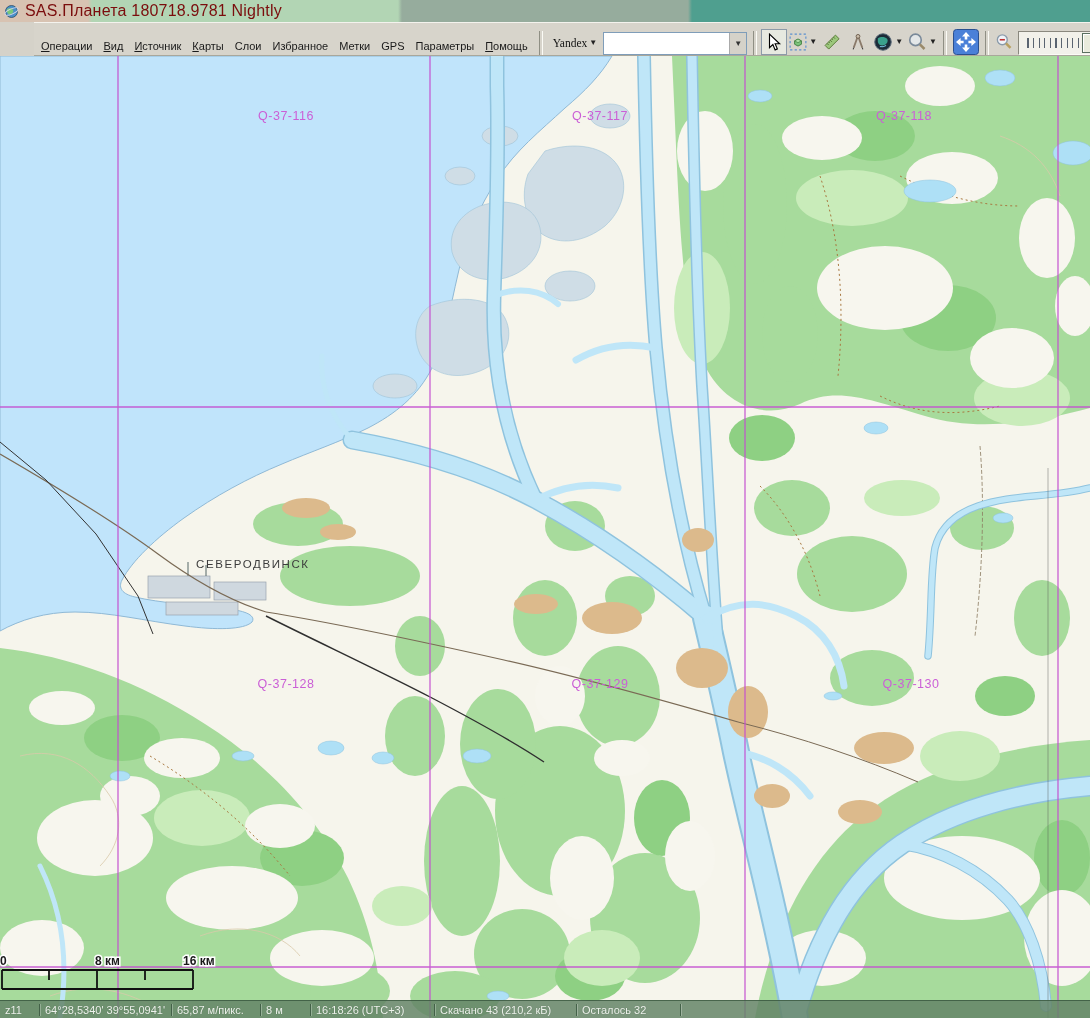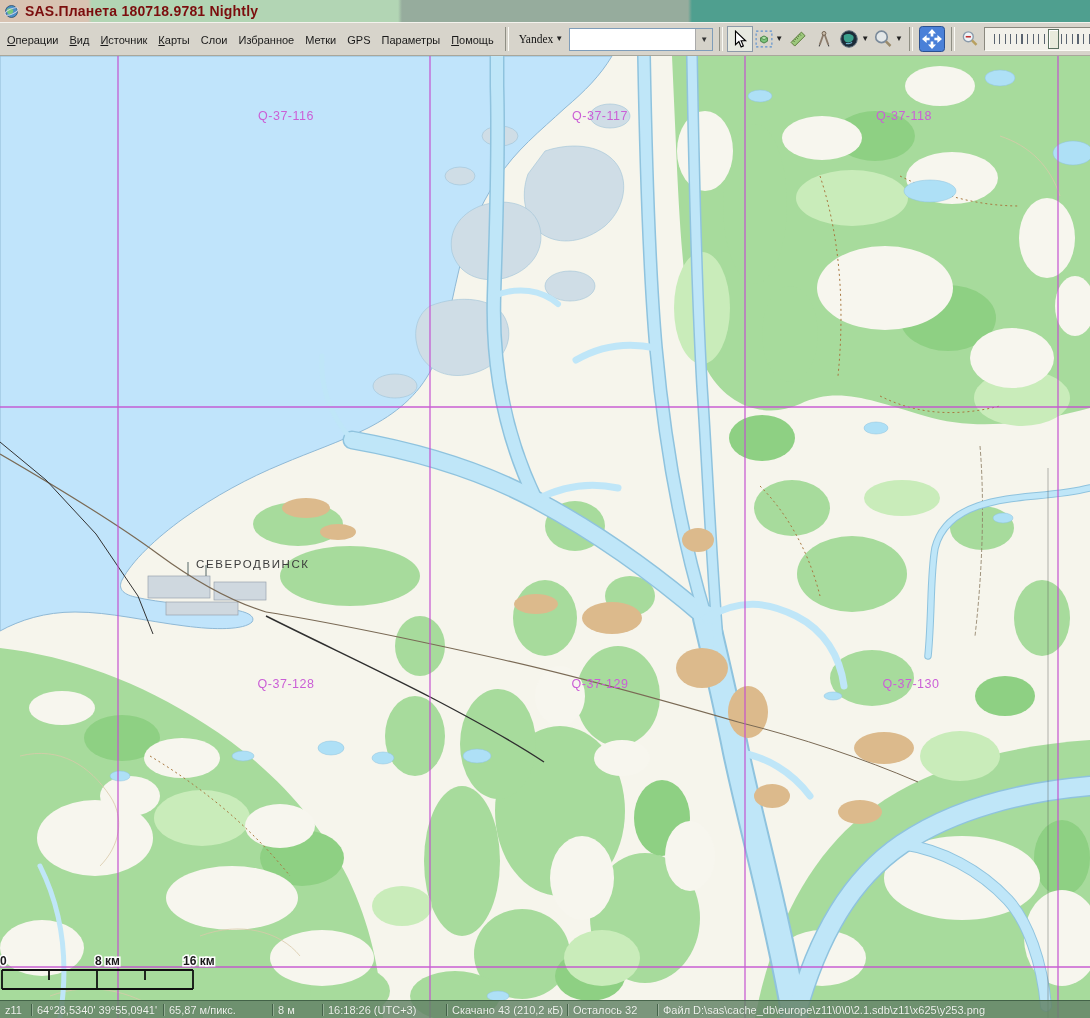--- a/index.html
+++ b/index.html
@@ -4,27 +4,27 @@
 <style>
   html,body{margin:0;padding:0;background:#888;}
   #app{position:relative;width:1090px;height:1018px;overflow:hidden;
        font-family:"Liberation Sans",sans-serif;background:#d5d2c9;}
 
   
   .titlebar{height:22px;display:flex;align-items:center;padding-left:4px;box-sizing:border-box;
     background:linear-gradient(to right,#d8c3b2 0,#d8c3b2 88px,#b2d5b4 92px,#b2d5b4 398px,
                #96ac9d 402px,#96ac9d 688px,#4f9f8f 692px,#4f9f8f 100%);}
   .titlebar .app-icon{width:15px;height:15px;margin-right:6px;flex:0 0 auto;}
-  .titlebar .title-text{font-size:14px;font-weight:bold;color:#7b0d0d;letter-spacing:.2px;
+  .titlebar .title-text{font-size:16px;font-weight:normal;color:#7b0d0d;letter-spacing:.2px;
     white-space:nowrap;}
 
   
-  .toolbar-row{height:34px;display:flex;align-items:center;background:#d7d4cb;
+  .toolbar-row{height:34px;display:flex;align-items:flex-end;background:#d7d4cb;
     border-top:1px solid #f4f3ee;border-bottom:1px solid #a9a79b;box-sizing:border-box;
-    padding-left:3px;white-space:nowrap;}
+    padding-left:3px;white-space:nowrap;margin-left:34px;}
   .menu-item{display:inline-block;font-size:11px;color:#1a1a1a;padding:3px 4px;margin-right:3px;cursor:default;}
   .menu-item u{text-decoration:underline;}
   .tb-sep{width:2px;height:24px;border-left:1px solid #8f8f84;border-right:1px solid #fbfbf6;margin:0 4px;flex:0 0 auto;}
   .tb-btn{display:inline-flex;align-items:center;justify-content:center;height:26px;min-width:26px;
     background:transparent;border:1px solid transparent;padding:0 1px;flex:0 0 auto;}
   .tb-btn.selected{background:#e7e9e0;border:1px solid #8c9aa8;}
   .dd-arrow{font-size:8px;color:#222;margin-left:2px;line-height:1;}
   .yandex-btn{display:inline-flex;align-items:center;font-size:11.5px;color:#111;height:24px;
     padding:0 6px;background:transparent;border:none;flex:0 0 auto;font-family:Liberation Serif, serif;}
   .combo{display:flex;height:21px;width:142px;border:1px solid #7f9db9;background:#fff;flex:0 0 auto;margin-right:2px;}
@@ -378,23 +378,22 @@
         <g stroke="#111" stroke-width="1.8" fill="none">
           <path d="M2,914 H193"></path>
           <path d="M2,914 V933 M97,914 V933 M193,914 V933"></path>
           <path d="M49,914 V924 M145,914 V924"></path>
           <path d="M2,933 H193"></path>
         </g>
       </g>
     </svg>
 
     <div class="statusbar">
-      <span class="sb-seg" style="width:32px">z11</span>
+      <span class="sb-seg" style="width:40px">z11</span>
       <span class="sb-seg" style="width:132px">64°28,5340' 39°55,0941'</span>
-      <span class="sb-seg" style="width:109px">65,87 м/пикс.</span>
+      <span class="sb-seg" style="width:89px">65,87 м/пикс.</span>
       <span class="sb-seg" style="width:50px">8 м</span>
       <span class="sb-seg" style="width:124px">16:18:26 (UTC+3)</span>
-      <span class="sb-seg" style="width:121px">Скачано 43 (210,2 кБ)</span>
-      <span class="sb-seg" style="width:90px">Осталось 32</span>
-      <span class="sb-seg sb-file">Файл D:\sas\cache_db\europe\z11\0\0\2.1.sdb\z11\x625\y253.png</span>
+      <span class="sb-seg" style="width:142px">Скачано 43 (210,2 кБ)</span>
+      <span class="sb-seg" style="width:104px">Осталось 32</span>
     </div>
   </div>
 </div>
 
 </body></html>

